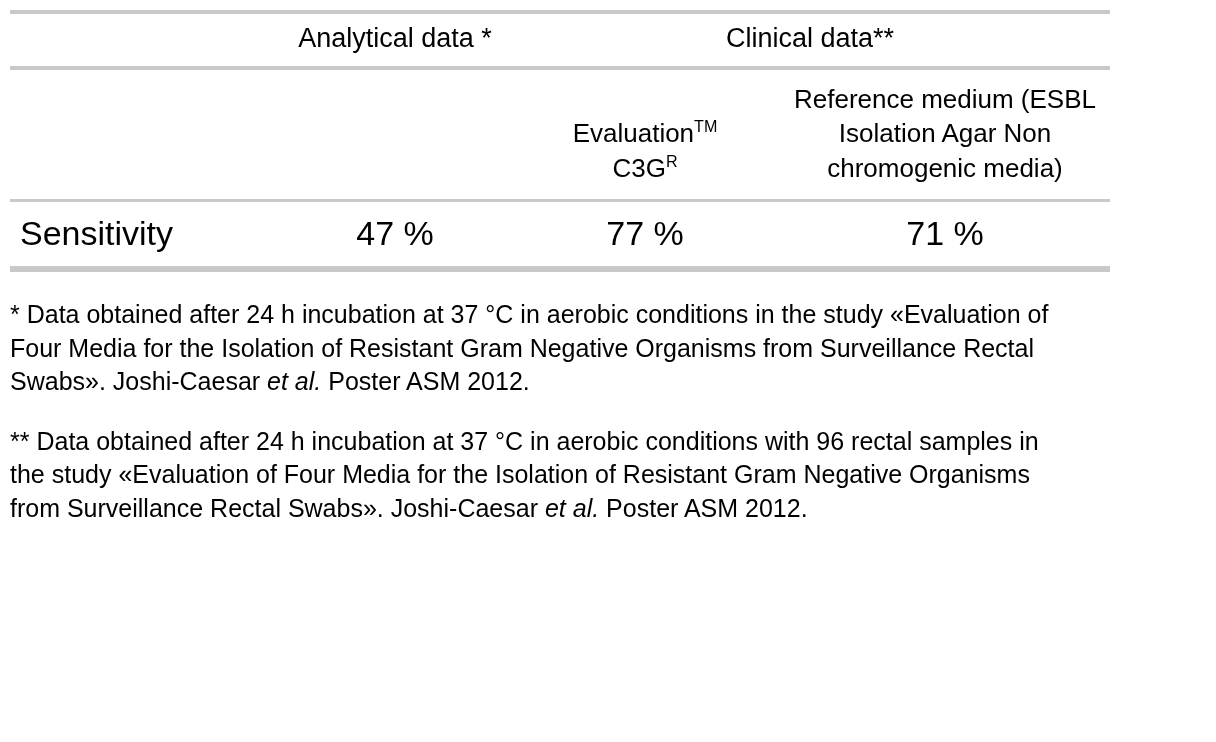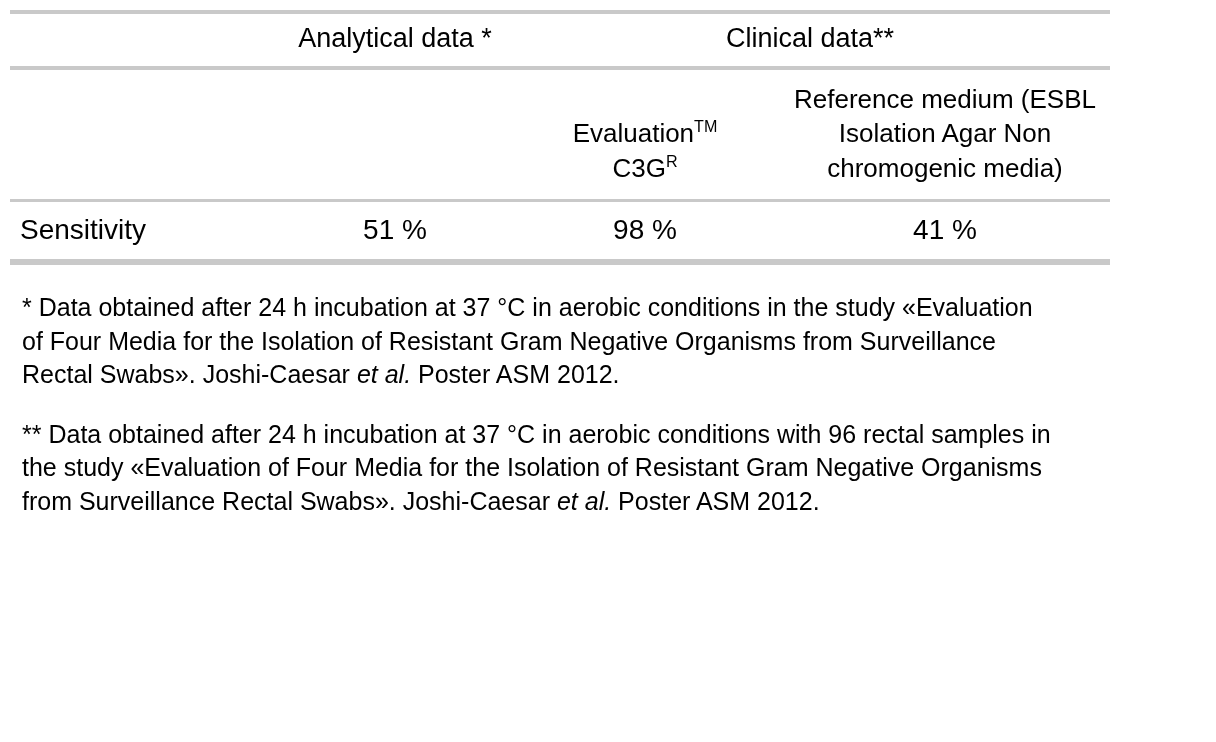--- a/index.html
+++ b/index.html
@@ -68,21 +68,21 @@
   }
   .sub-head td {
     text-align: center;
     font-size: 26px;
     vertical-align: bottom;
     padding: 12px 8px 14px 8px;
     line-height: 1.33;
   }
   .sub-head td.blank { }
   .row-data td {
-    font-size: 28px;
+    font-size: 34px;
     padding: 11px 6px 12px 6px;
     text-align: center;
     line-height: 1.2;
   }
   .row-data td.rowlabel {
     text-align: left;
     padding-left: 10px;
   }
   sup.mark {
     font-size: 0.62em;
@@ -90,21 +90,21 @@
     line-height: 0;
   }
 
   
   .notes {
     padding: 26px 8px 0 6px;
   }
   .note {
     font-size: 25px;
     line-height: 1.34;
-    margin: 0 0 26px 16px;
+    margin: 0 0 26px 4px;
     max-width: 1200px;
   }
   .note .it { font-style: italic; }
   .nowrap { white-space: nowrap; }
 </style>
 </head>
 <body>
 
 <div class="page">
 
@@ -140,23 +140,23 @@
           </td>
           <td>Reference medium (ESBL Isolation Agar Non chromogenic media)</td>
         </tr>
 
         <tr class="rule-thin">
           <td colspan="4"></td>
         </tr>
 
         <tr class="row-data">
           <td class="rowlabel">Sensitivity</td>
-          <td>51 %</td>
-          <td>98 %</td>
-          <td>41 %</td>
+          <td>47 %</td>
+          <td>77 %</td>
+          <td>71 %</td>
         </tr>
 
         <tr class="rule-thin">
           <td colspan="4"></td>
         </tr>
 
 
         <tr class="rule-thin">
           <td colspan="4"></td>
         </tr>

